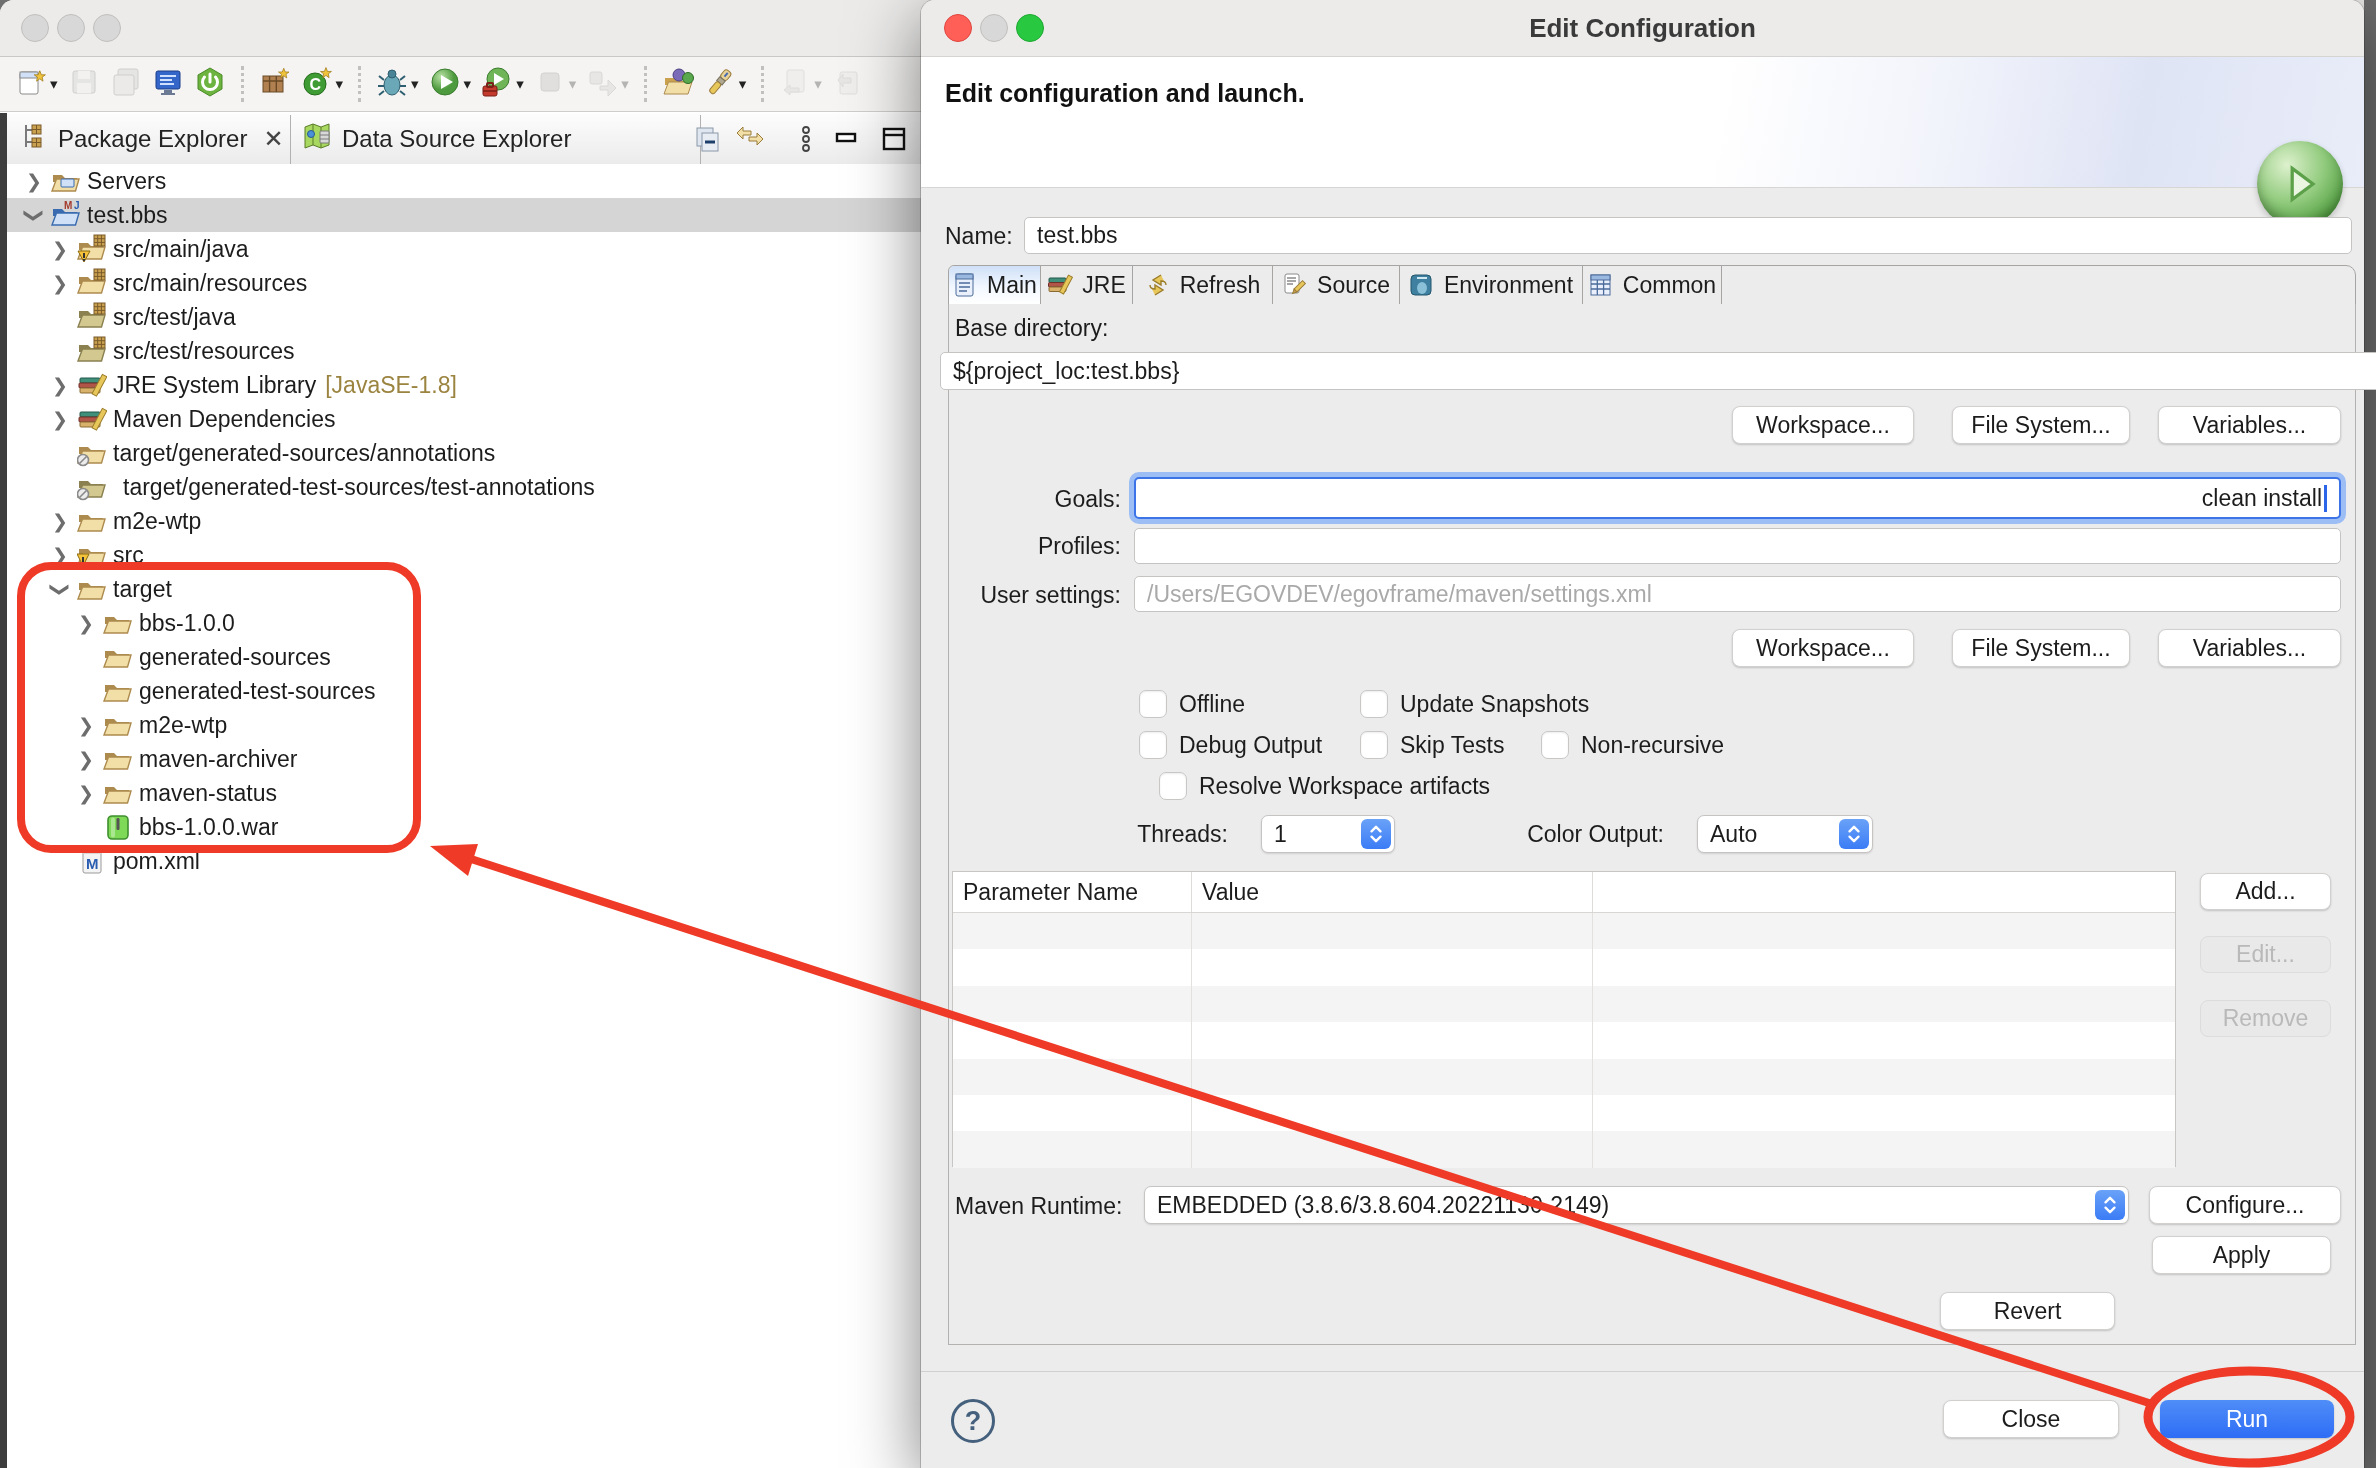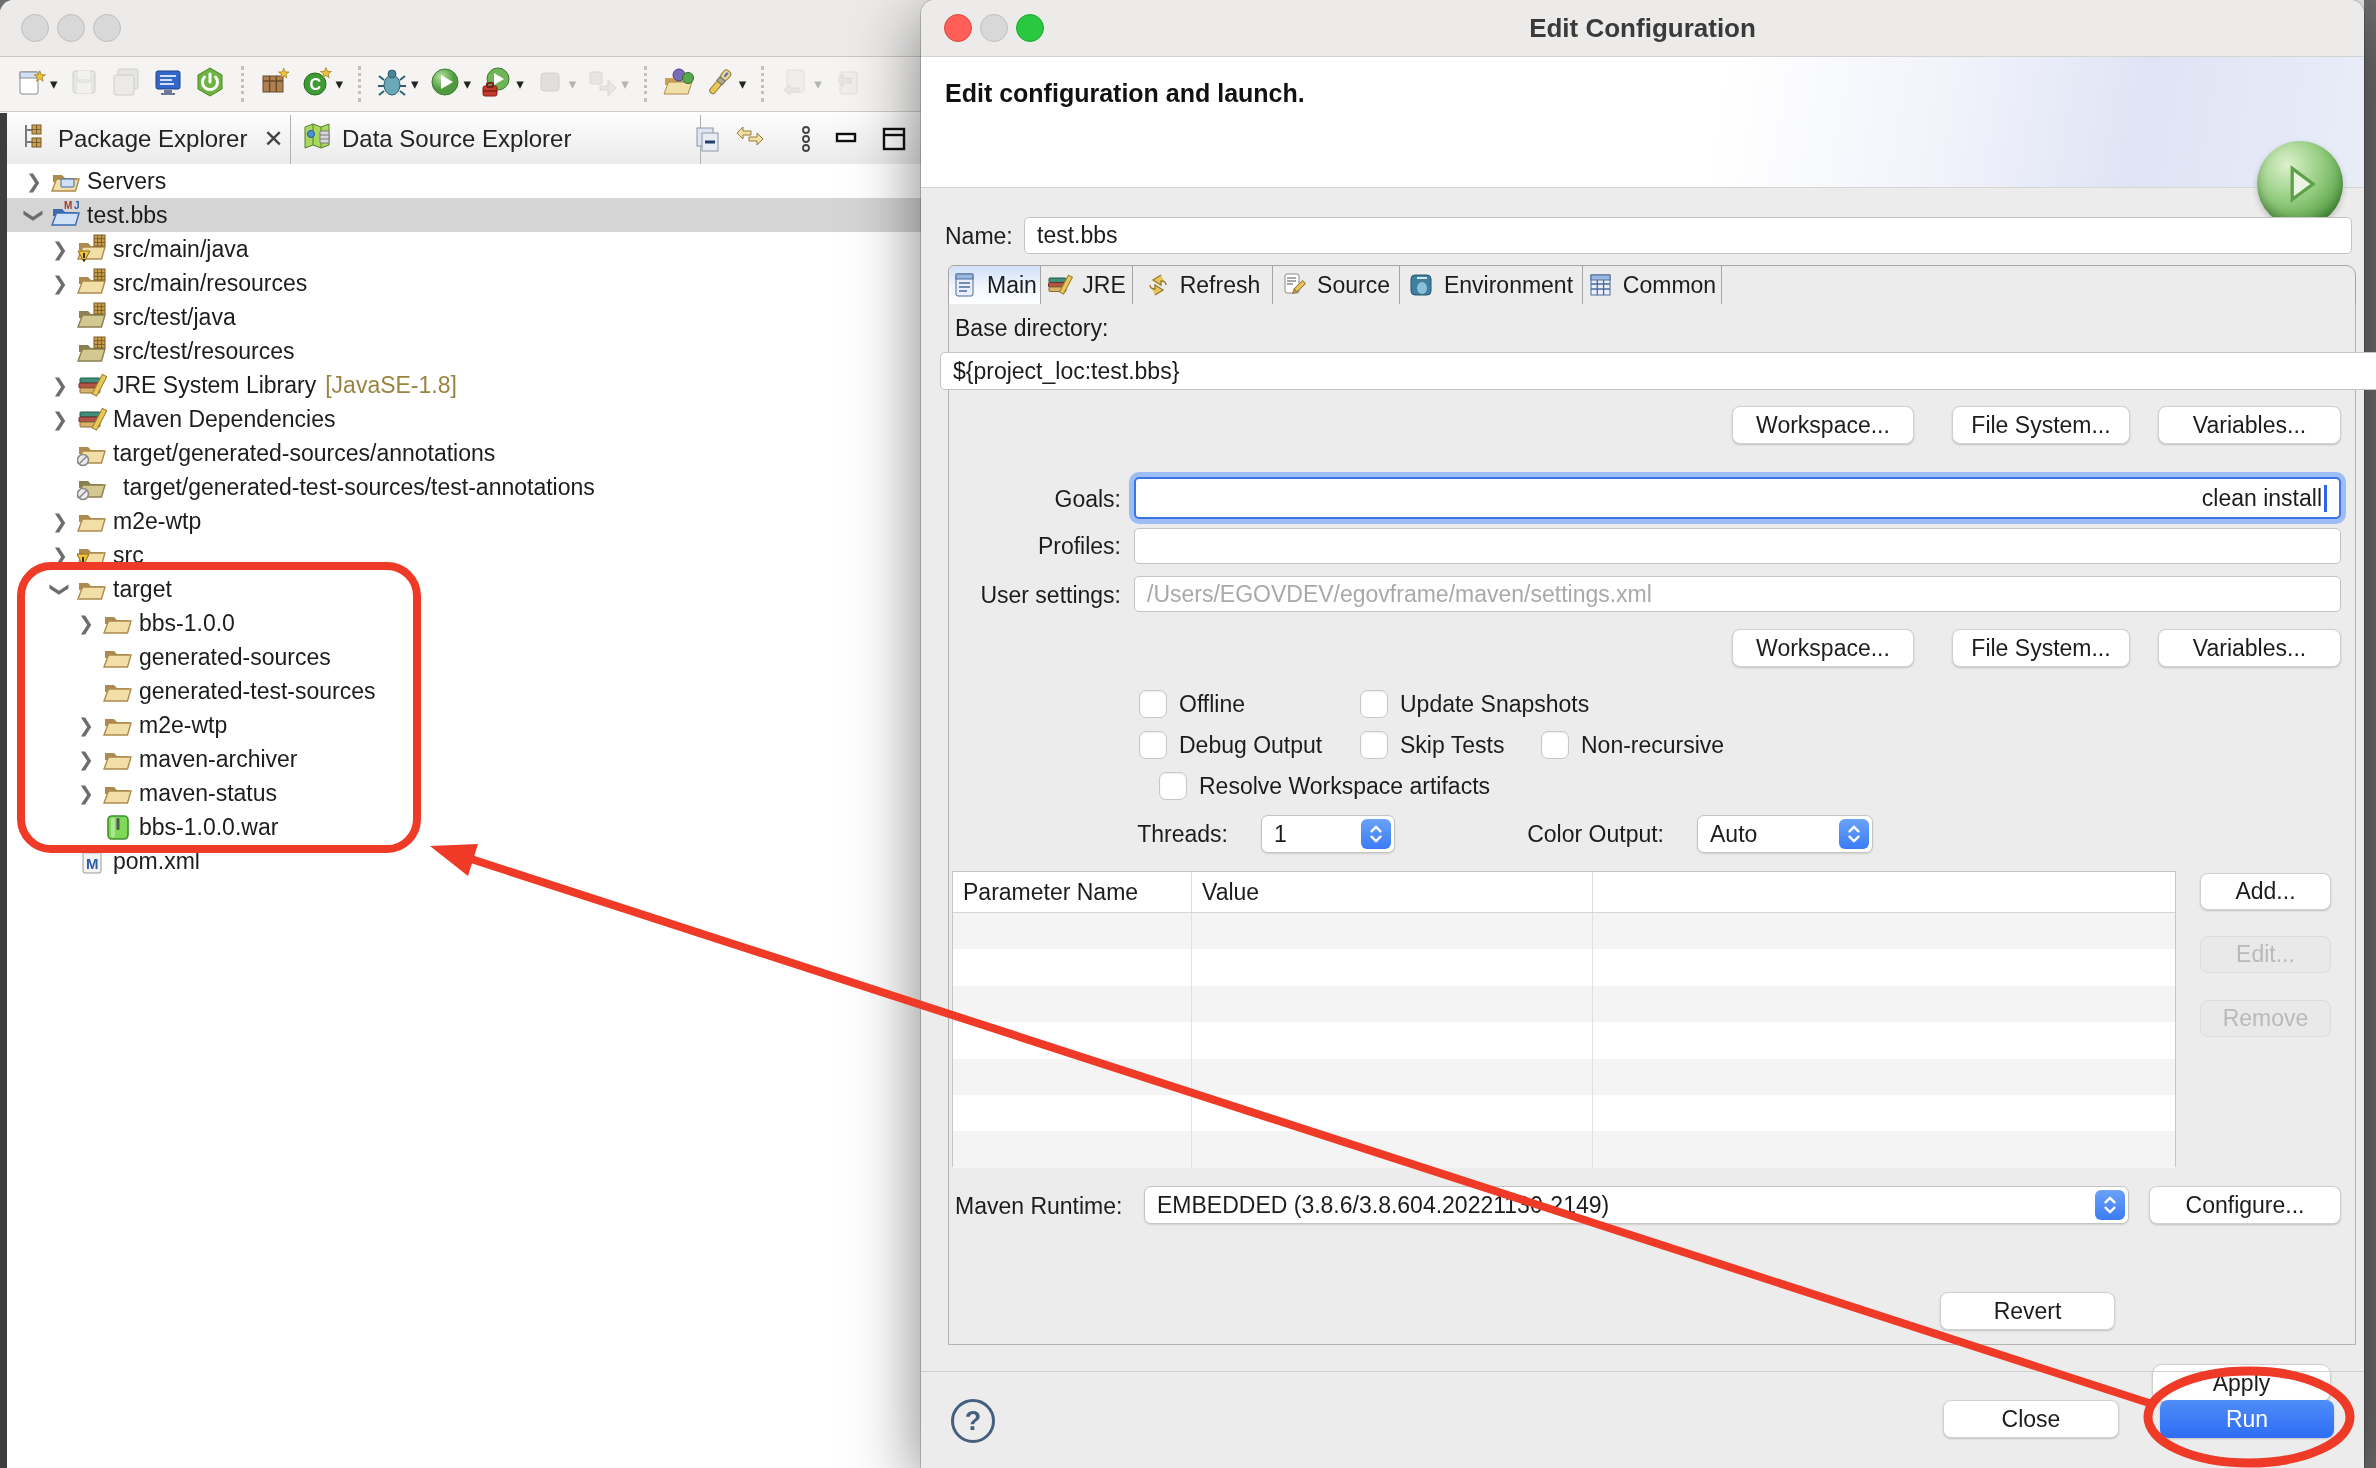--- a/index.html
+++ b/index.html
@@ -724,21 +724,21 @@
           </svg>
       </span>
     </div>
     <div class="btn" style="left:1228px;top:1186px;width:192px;height:38px;">
         <span>Configure...</span>
       </div>
 
     <div class="btn" style="left:1019px;top:1292px;width:175px;height:38px;">
         <span>Revert</span>
       </div>
-    <div class="btn" style="left:1231px;top:1364px;width:179px;height:38px;border-radius:10px;">
+    <div class="btn" style="left:1231px;top:1236px;width:179px;height:38px;">
         <span>Apply</span>
       </div>
 
     <div class="footer-sep"></div>
     <div class="help-circle">
         <span>?</span>
       </div>
     <div class="btn" style="left:1022px;top:1400px;width:176px;height:38px;">
         <span>Close</span>
       </div>

